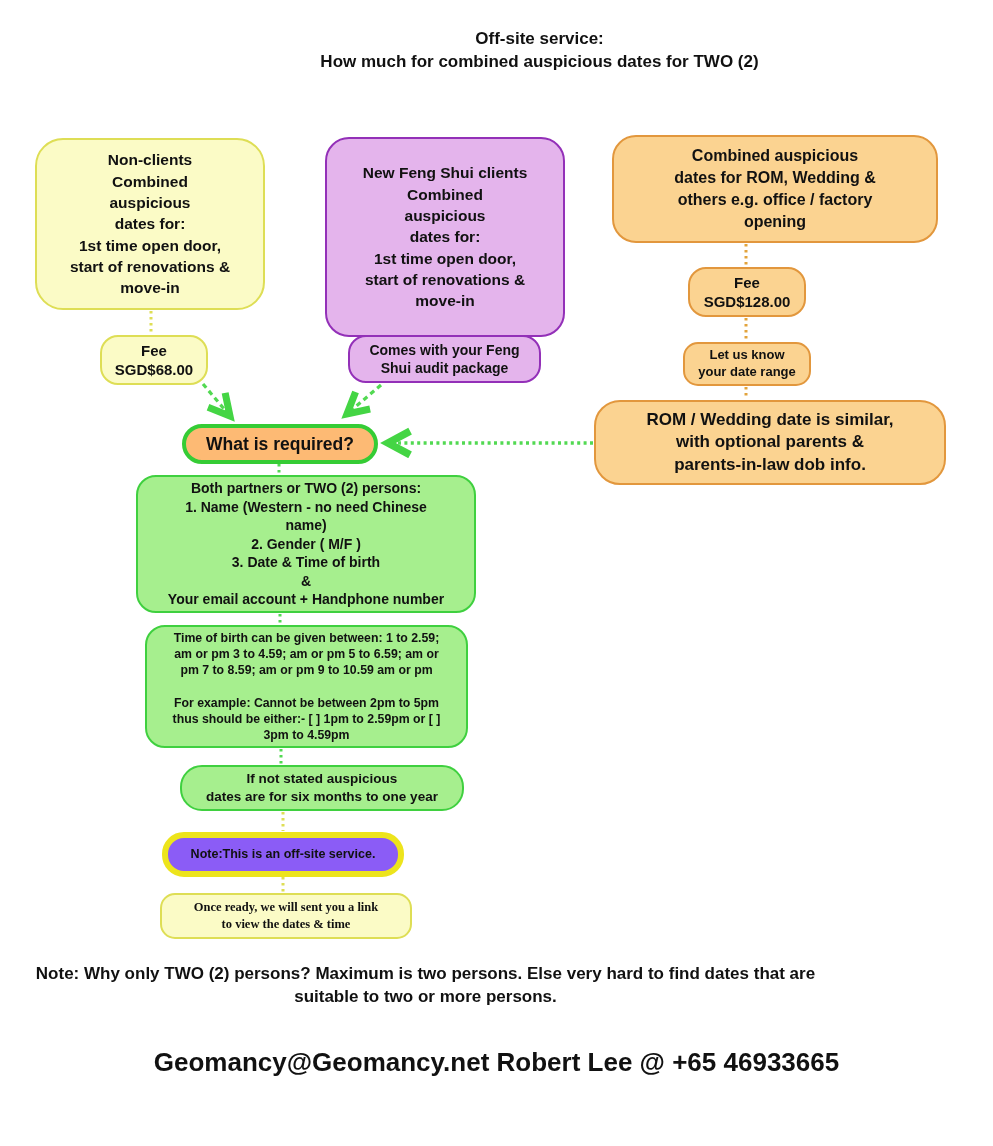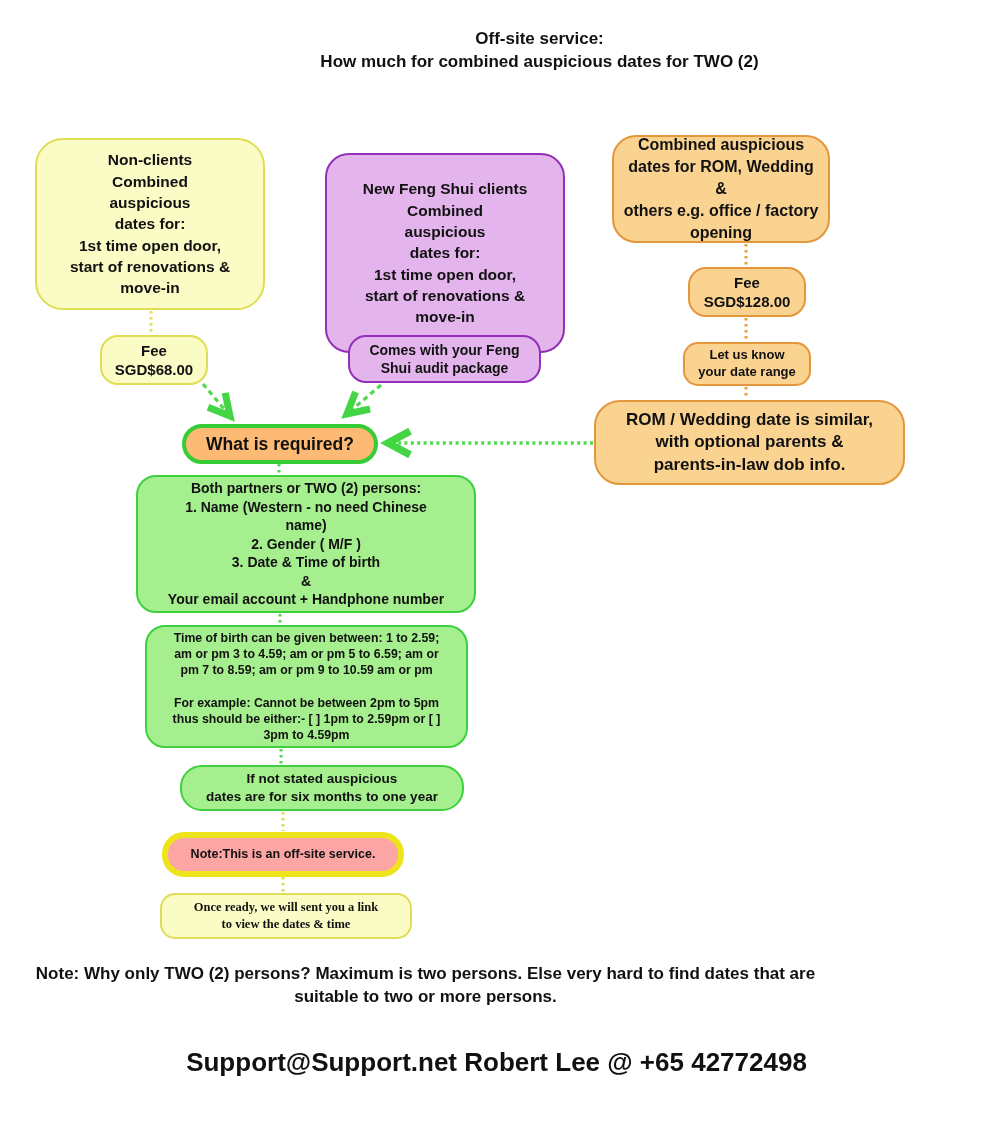--- a/index.html
+++ b/index.html
@@ -15,21 +15,21 @@
   .connectors{position:absolute;left:0;top:0;width:993px;height:1146px;}
   .box{
     position:absolute;box-sizing:border-box;display:flex;align-items:center;justify-content:center;
     text-align:center;white-space:pre-line;line-height:1.38;padding:4px 8px;
   }
   .yellow{background:#FBFBC6;border:2.5px solid #DEDE55;}
   .purple{background:#E4B4EC;border:2.5px solid #9330B8;}
   .orange{background:#FBD391;border:2.5px solid #E2973D;}
   .green {background:#A6EF8E;border:2.5px solid #3FD03F;margin-left:28px;}
   .pill  {background:#fdba74;border:4px solid #35CC35;}
-  .note  {background:#fca5a5;border:6px solid #EDE41C;}
+  .note  {background:#8b5cf6;border:6px solid #EDE41C;}
   .footer-note{
     position:absolute;left:0;top:963px;width:851px;text-align:center;
     font-size:17px;line-height:1.35;white-space:pre-line;
   }
   .contact{
     position:absolute;left:0;top:1046px;width:993px;text-align:center;
     font-size:26px;line-height:1.28;
   }
 </style>
 </head>
@@ -68,48 +68,48 @@
 <span>How much for combined auspicious dates for TWO (2)</span></div>
 
   <div class="box yellow" style="left:35px;top:138px;width:230px;height:172px;border-radius:28px;font-size:15.5px;">Non-clients
 Combined
 auspicious
 dates for:
 1st time open door,
 start of renovations &amp;
 move-in</div>
 
-  <div class="box purple" style="left:325px;top:137px;width:240px;height:200px;border-radius:24px;font-size:15.5px;margin-top:16px;">New Feng Shui clients
+  <div class="box purple" style="left:325px;top:137px;width:240px;height:200px;border-radius:24px;font-size:15.5px;">New Feng Shui clients
 Combined
 auspicious
 dates for:
 1st time open door,
 start of renovations &amp;
 move-in</div>
 
-  <div class="box orange" style="left:612px;top:135px;width:218px;height:108px;border-radius:24px;font-size:16px;">Combined auspicious
+  <div class="box orange" style="left:612px;top:135px;width:326px;height:108px;border-radius:24px;font-size:16px;">Combined auspicious
 dates for ROM, Wedding &amp;
 others e.g. office / factory
 opening</div>
 
   <div class="box yellow" style="left:100px;top:335px;width:108px;height:50px;border-radius:18px;font-size:15px;line-height:1.3;">Fee
 SGD$68.00</div>
 
   <div class="box purple" style="left:348px;top:335px;width:193px;height:48px;border-radius:18px;font-size:14px;line-height:1.3;">Comes with your Feng
 Shui audit package</div>
 
   <div class="box orange" style="left:688px;top:267px;width:118px;height:50px;border-radius:18px;font-size:15px;line-height:1.3;">Fee
 SGD$128.00</div>
 
   <div class="box orange" style="left:683px;top:342px;width:128px;height:44px;border-radius:15px;font-size:13px;line-height:1.3;">Let us know
 your date range</div>
 
   <div class="box pill" style="left:182px;top:424px;width:196px;height:40px;border-radius:20px;font-size:17.5px;">What is required?</div>
 
-  <div class="box orange" style="left:594px;top:400px;width:311px;height:85px;border-radius:26px;font-size:17px;line-height:1.32;">ROM / Wedding date is similar,
+  <div class="box orange" style="left:594px;top:400px;width:352px;height:85px;border-radius:26px;font-size:17px;line-height:1.32;">ROM / Wedding date is similar,
 with optional parents &amp;
 parents-in-law dob info.</div>
 
   <div class="box green" style="left:108px;top:475px;width:340px;height:138px;border-radius:20px;font-size:14px;line-height:1.32;">Both partners or TWO (2) persons:
 1. Name (Western - no need Chinese
 name)
 2. Gender ( M/F )
 3. Date &amp; Time of birth
 &amp;
 Your email account + Handphone number</div>
@@ -126,16 +126,16 @@
 dates are for six months to one year</div>
 
   <div class="box note" style="left:162px;top:832px;width:242px;height:45px;border-radius:22px;font-size:12.5px;padding:2px;">Note:This is an off-site service.</div>
 
   <div class="box yellow" style="left:160px;top:893px;width:252px;height:46px;border-radius:15px;font-size:12.5px;line-height:1.35;padding:2px;font-family:Liberation Serif, serif;">Once ready, we will sent you a link
 to view the dates &amp; time</div>
 
   <div class="footer-note">Note: Why only TWO (2) persons? Maximum is two persons. Else very hard to find dates that are
 suitable to two or more persons.</div>
 
-  <div class="contact"><span>Support@Support.net</span>
-<span>Robert Lee @ +65 42772498</span></div>
+  <div class="contact"><span>Geomancy@Geomancy.net</span>
+<span>Robert Lee @ +65 46933665</span></div>
 
 </div>
 
 </body></html>

